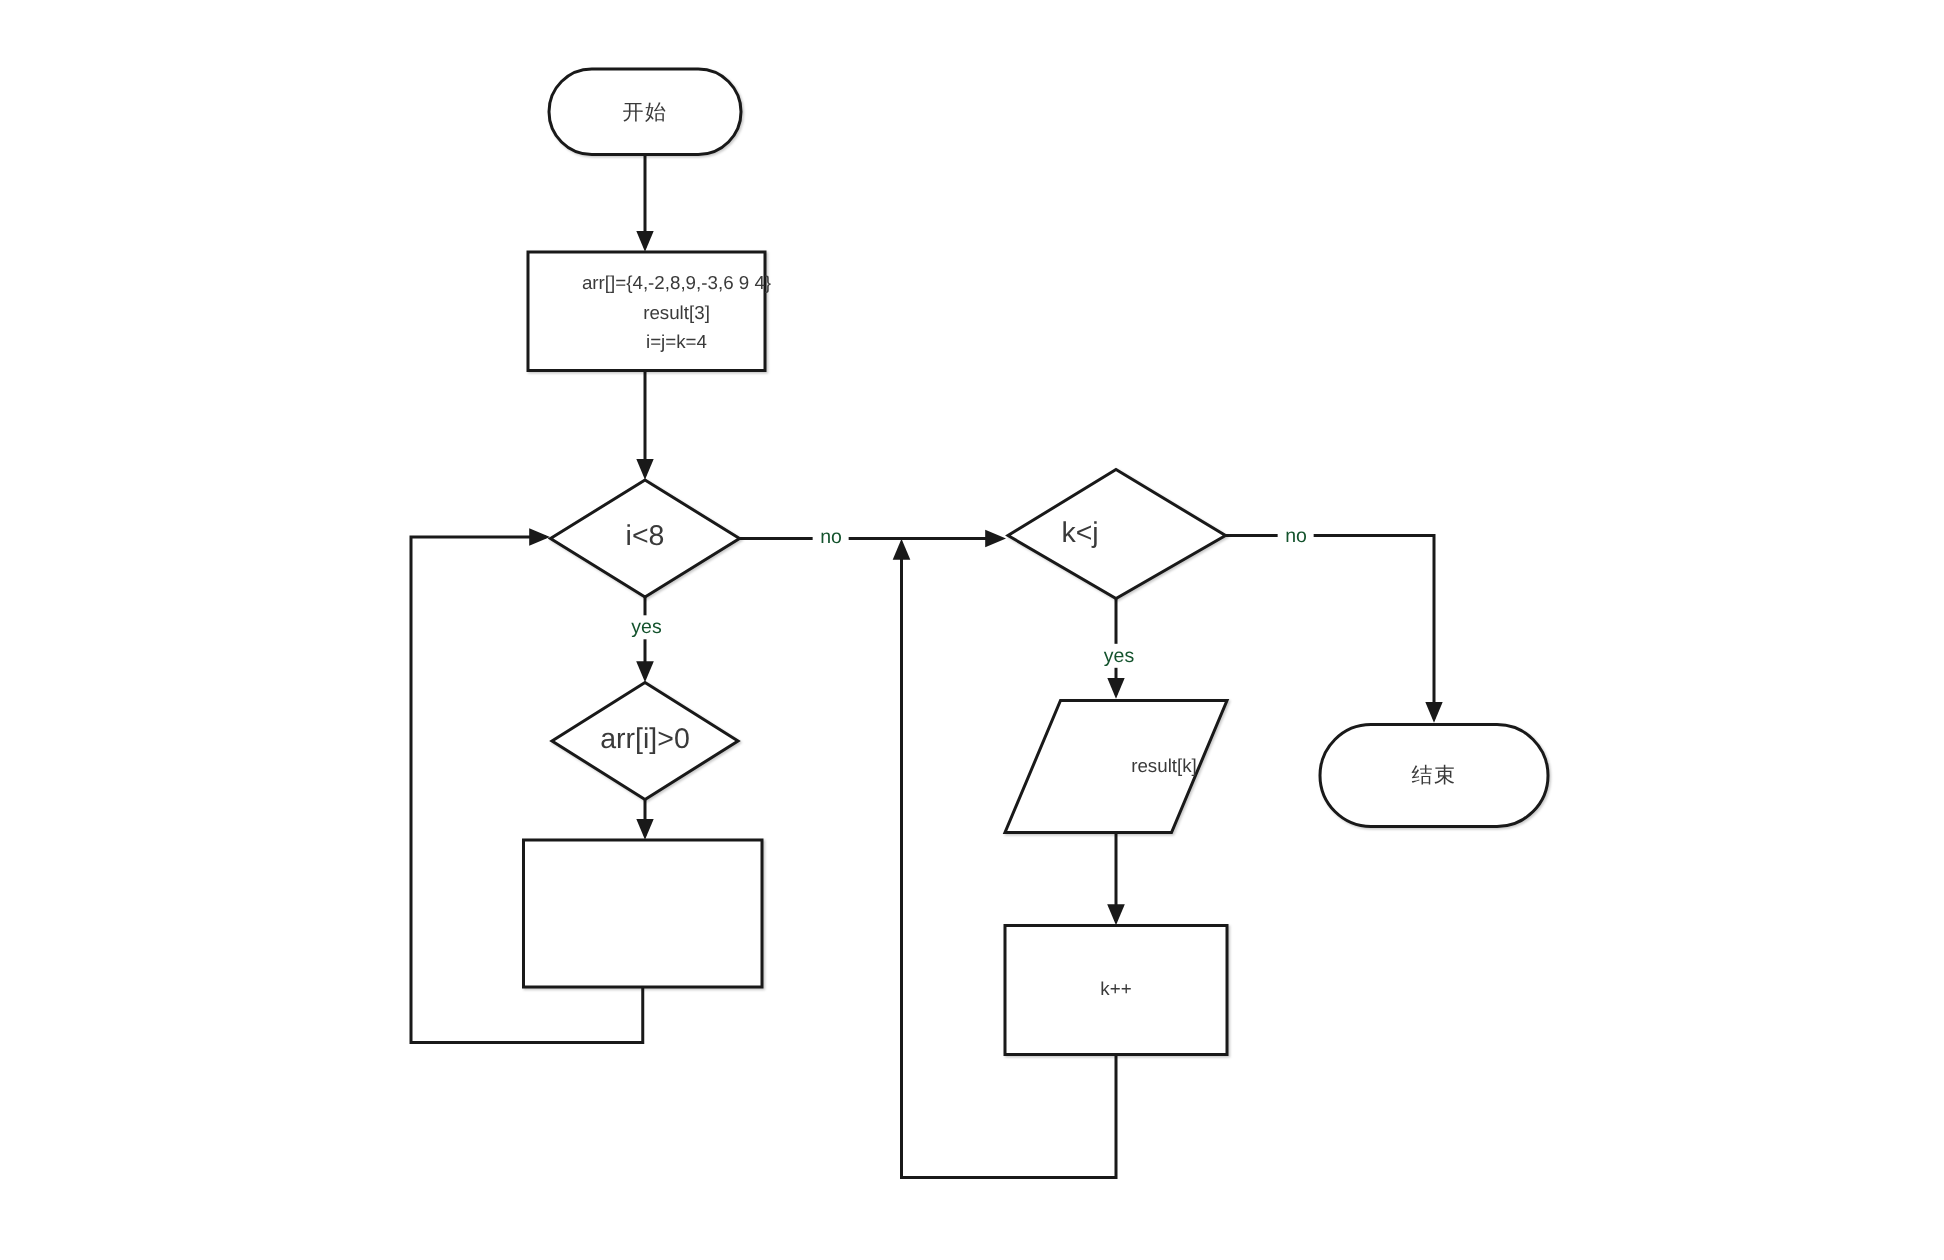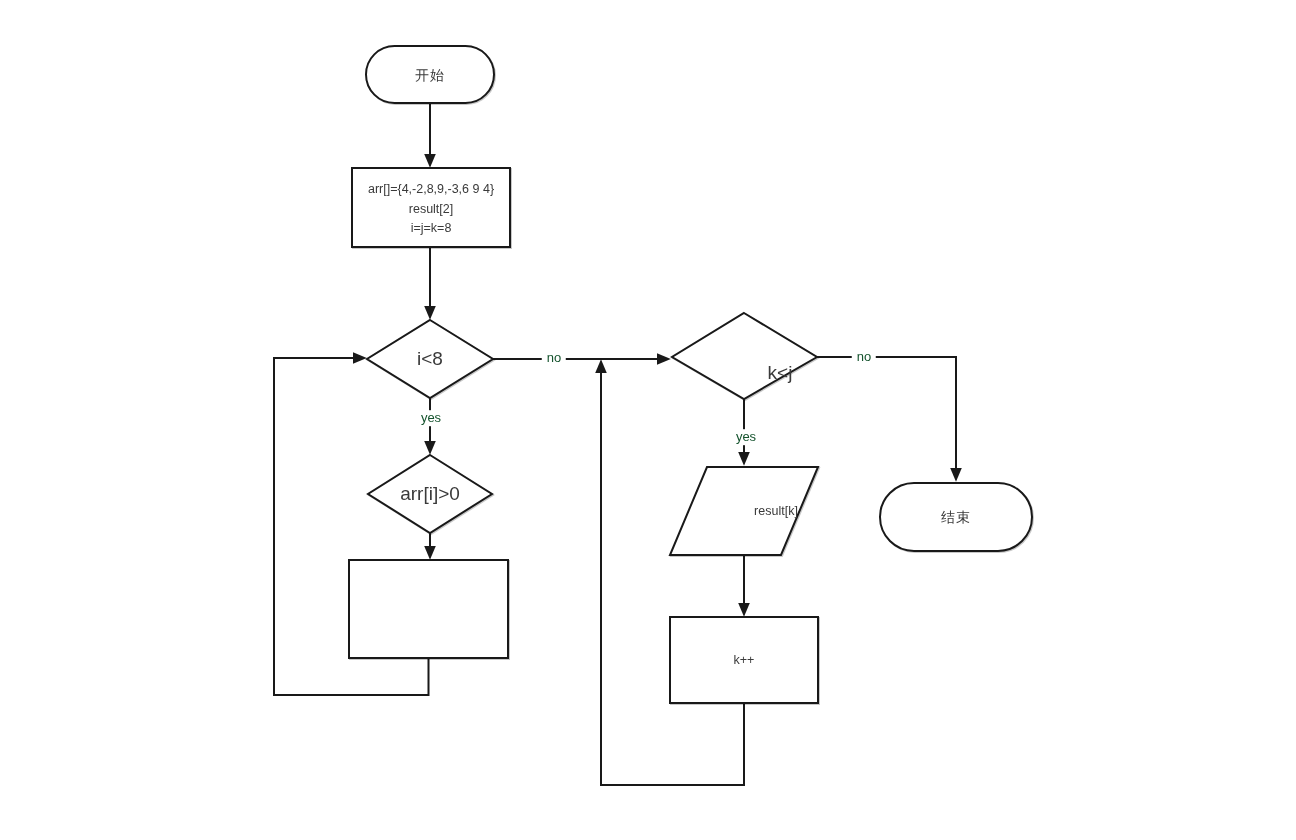--- a/index.html
+++ b/index.html
@@ -45,20 +45,21 @@
   }
   .lbl.terminator {
     font-size: 14px;
     letter-spacing: 1px;
   }
   .lbl.decision {
     font-size: 19px;
   }
   .lbl.multiline {
     line-height: 19.5px;
+    margin-left: 20px;
   }
   .lbl.edge-label {
     font-size: 13px;
     background: #ffffff;
     padding: 0 5px;
     color: #14532d;
   }
 </style>
 </head>
 <body>
@@ -95,30 +96,30 @@
       <polygon class="shape" points="707,467 818,467 781,555 670,555"></polygon>
       <rect class="shape" x="670" y="617" width="148" height="86"></rect>
       <rect class="shape" x="880" y="483" width="152" height="68" rx="34" ry="34"></rect>
     </g>
   </svg>
 
   <div class="lbl terminator" style="left:430px; top:75px;">开始</div>
 
   <div class="lbl multiline" style="left:431px; top:209px;">
     <div>arr[]={4,-2,8,9,-3,6 9 4}</div>
-    <div>result[2]</div>
-    <div>i=j=k=8</div>
+    <div>result[3]</div>
+    <div>i=j=k=4</div>
   </div>
 
   <div class="lbl decision" style="left:430px; top:359px;">i&lt;8</div>
 
   <div class="lbl decision" style="left:430px; top:494px;">arr[i]&gt;0</div>
 
 
-  <div class="lbl decision" style="left:780px; top:357px;margin-top:16px;">k&lt;j</div>
+  <div class="lbl decision" style="left:720px; top:357px;">k&lt;j</div>
 
   <div class="lbl" style="left:744px; top:511px;margin-left:32px;">result[k]</div>
 
   <div class="lbl" style="left:744px; top:660px;">k++</div>
 
   <div class="lbl terminator" style="left:956px; top:517px;">结束</div>
 
   <div class="lbl edge-label" style="left:431px; top:418px;">yes</div>
   <div class="lbl edge-label" style="left:554px; top:358px;">no</div>
   <div class="lbl edge-label" style="left:746px; top:437px;">yes</div>

